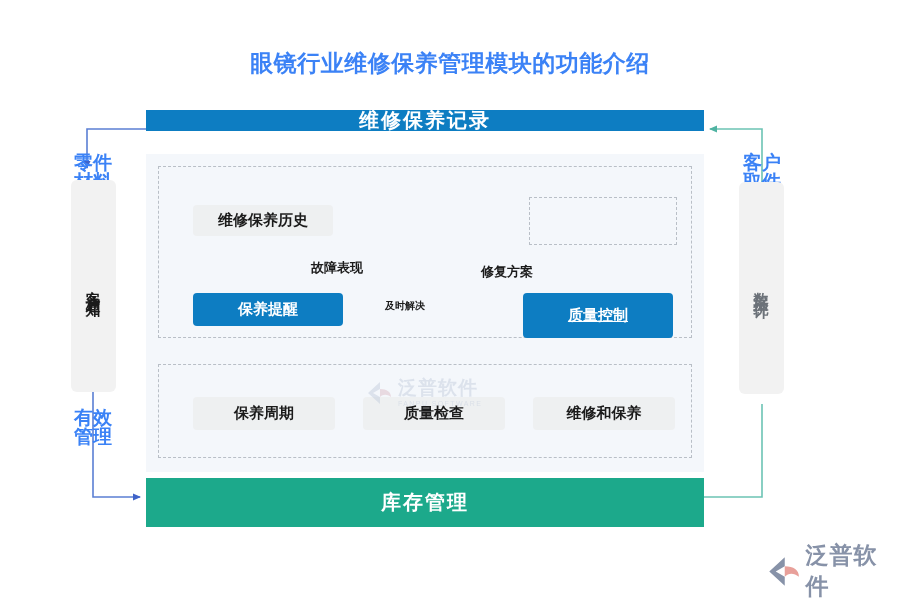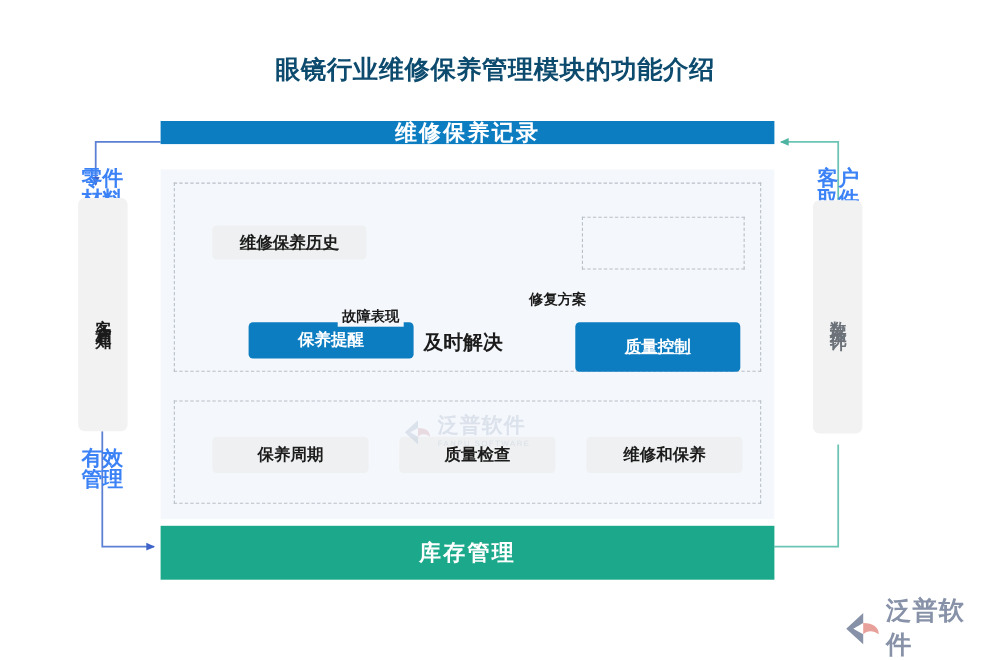--- a/index.html
+++ b/index.html
@@ -6,21 +6,21 @@
   body{
     width:900px;height:600px;background:#ffffff;
     font-family:"Liberation Sans","DejaVu Sans",sans-serif;
     position:relative;overflow:hidden;
   }
   .stage{position:absolute;left:0;top:0;width:900px;height:600px;}
 
   
   .page-title{
     position:absolute;left:0;top:48px;width:900px;text-align:center;
-    font-size:23px;font-weight:bold;color:#0c4a6e;letter-spacing:.5px;
+    font-size:23px;font-weight:bold;color:#3b82f6;letter-spacing:.5px;
   }
 
   
   .bar{
     position:absolute;display:flex;align-items:center;justify-content:center;
     color:#ffffff;font-size:20px;font-weight:bold;letter-spacing:2px;
   }
   .bar-top{left:146px;top:110px;width:558px;height:21px;background:#0d7dc2;}
   .bar-bottom{left:146px;top:478px;width:558px;height:49px;background:#1ca98b;}
 
@@ -43,39 +43,39 @@
 
   
   .node{
     position:absolute;display:flex;align-items:center;justify-content:center;
     border-radius:4px;font-size:15px;font-weight:bold;white-space:nowrap;
   }
   .node.grey{background:#eef0f1;color:#1b1b1b;}
   .node.blue{background:#0d7dc2;color:#ffffff;}
 
   
-  .n-history{left:34px;top:38px;width:140px;height:31px;text-decoration:underline;}
+  .n-history{left:34px;top:38px;width:140px;height:31px;}
   .n-diagnose{left:206px;top:36px;width:136px;height:35px;}
   .n-health{left:378px;top:38px;width:130px;height:31px;}
   
-  .n-remind{left:34px;top:126px;width:150px;height:33px;margin-left:33px;}
+  .n-remind{left:34px;top:126px;width:150px;height:33px;}
   .n-quality{left:364px;top:126px;width:150px;height:45px;text-decoration:underline;}
   
   .n-cycle{left:34px;top:32px;width:142px;height:33px;}
   .n-check{left:204px;top:32px;width:142px;height:33px;}
   .n-repair{left:374px;top:32px;width:142px;height:33px;}
 
   
   .edge-label{
     position:absolute;font-size:13px;font-weight:bold;color:#1b1b1b;
     background:#f4f7fb;padding:0 4px;white-space:nowrap;
   }
-  .lb-fault{left:148px;top:112px;text-align:right;}
+  .lb-fault{left:148px;top:92px;text-align:right;}
   .lb-fix{left:318px;top:96px;}
-  .lb-solve{left:222px;top:132px;font-size:18px;}
+  .lb-solve{left:222px;top:132px;font-size:10px;}
 
   
   .svg-layer{position:absolute;left:0;top:0;width:900px;height:600px;
              pointer-events:none;}
 
   
   .vbox{
     position:absolute;background:#f2f2f2;border-radius:6px;
     display:flex;align-items:center;justify-content:center;
   }

